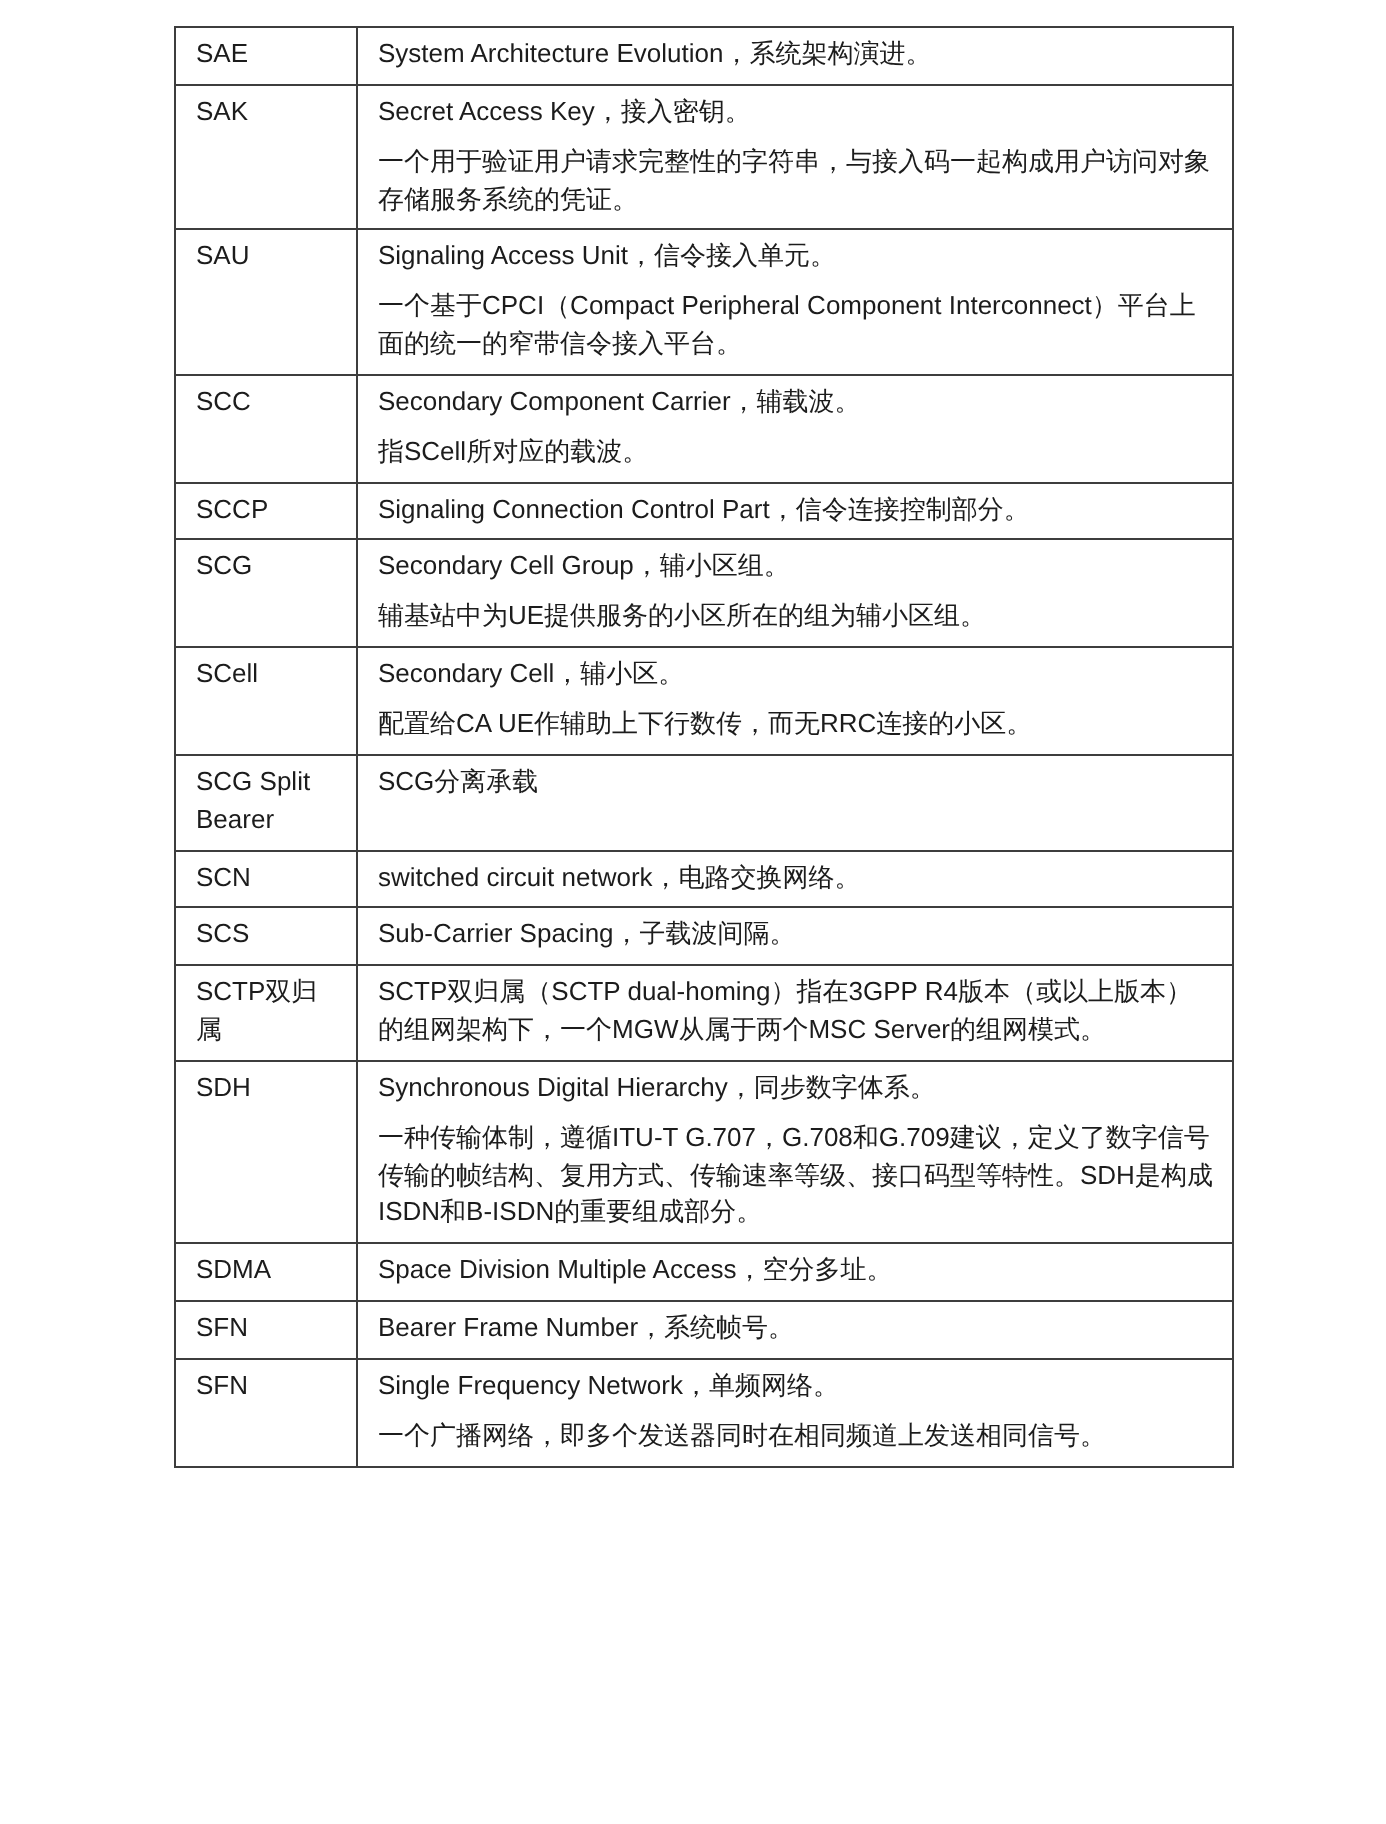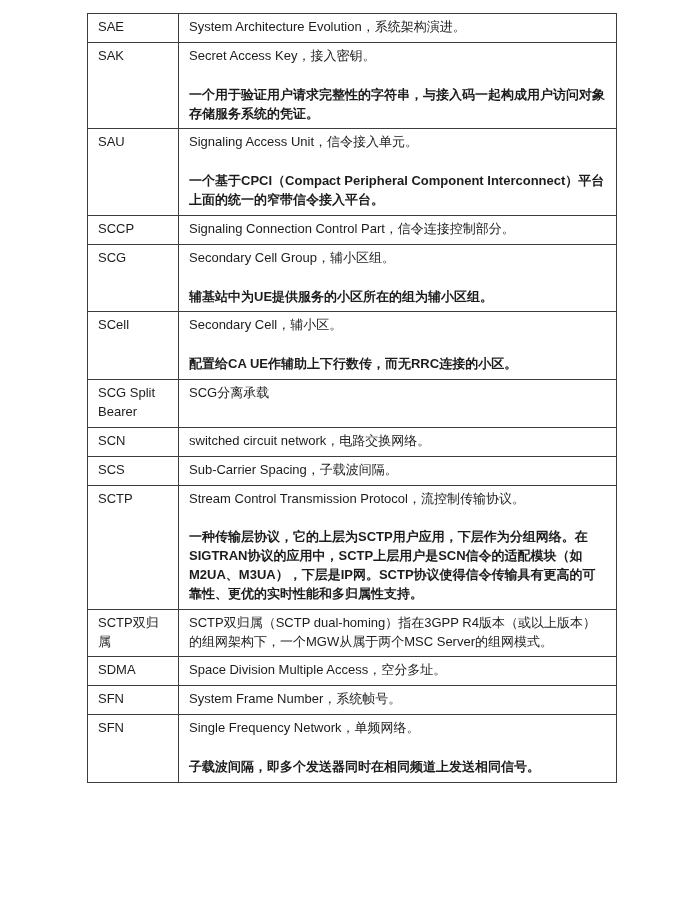--- a/index.html
+++ b/index.html
@@ -31,21 +31,21 @@
   table.glossary col.term-col { width: 91px; }
   table.glossary td {
     border: 1px solid #3d3d3d;
     vertical-align: top;
     padding: 4px 9px 5px 10px;
     font-size: 13px;
     line-height: 1.45;
     word-break: break-word;
   }
   td.term-cell { padding-right: 4px; }
-  .note { margin-top: 20px; font-weight: bold; }
+  .note { margin-top: 6px; }
 </style>
 </head>
 <body>
 
 <div class="page">
   <table class="glossary">
     <colgroup>
       <col class="term-col">
       <col class="def-col">
     </colgroup>
@@ -61,20 +61,27 @@
           <td class="def-cell">
             <div class="def-line">Secret Access Key，接入密钥。</div>
             <div class="note">一个用于验证用户请求完整性的字符串，与接入码一起构成用户访问对象存储服务系统的凭证。</div>
           </td>
         </tr>
         <tr>
           <td class="term-cell">SAU</td>
           <td class="def-cell">
             <div class="def-line">Signaling Access Unit，信令接入单元。</div>
             <div class="note">一个基于CPCI（Compact Peripheral Component Interconnect）平台上面的统一的窄带信令接入平台。</div>
+          </td>
+        </tr>
+        <tr>
+          <td class="term-cell">SCC</td>
+          <td class="def-cell">
+            <div class="def-line">Secondary Component Carrier，辅载波。</div>
+            <div class="note">指SCell所对应的载波。</div>
           </td>
         </tr>
         <tr>
           <td class="term-cell">SCCP</td>
           <td class="def-cell">
             <div class="def-line">Signaling Connection Control Part，信令连接控制部分。</div>
           </td>
         </tr>
         <tr>
           <td class="term-cell">SCG</td>
@@ -102,46 +109,46 @@
             <div class="def-line">switched circuit network，电路交换网络。</div>
           </td>
         </tr>
         <tr>
           <td class="term-cell">SCS</td>
           <td class="def-cell">
             <div class="def-line">Sub-Carrier Spacing，子载波间隔。</div>
           </td>
         </tr>
         <tr>
-          <td class="term-cell">SCTP</td>
+          <td class="term-cell">SCTP双归属</td>
           <td class="def-cell">
-            <div class="def-line">Stream Control Transmission Protocol，流控制传输协议。</div>
-            <div class="note">一种传输层协议，它的上层为SCTP用户应用，下层作为分组网络。在SIGTRAN协议的应用中，SCTP上层用户是SCN信令的适配模块（如M2UA、M3UA），下层是IP网。SCTP协议使得信令传输具有更高的可靠性、更优的实时性能和多归属性支持。</div>
+            <div class="def-line">SCTP双归属（SCTP dual-homing）指在3GPP R4版本（或以上版本）的组网架构下，一个MGW从属于两个MSC Server的组网模式。</div>
           </td>
         </tr>
         <tr>
-          <td class="term-cell">SCTP双归属</td>
+          <td class="term-cell">SDH</td>
           <td class="def-cell">
-            <div class="def-line">SCTP双归属（SCTP dual-homing）指在3GPP R4版本（或以上版本）的组网架构下，一个MGW从属于两个MSC Server的组网模式。</div>
+            <div class="def-line">Synchronous Digital Hierarchy，同步数字体系。</div>
+            <div class="note">一种传输体制，遵循ITU-T G.707，G.708和G.709建议，定义了数字信号传输的帧结构、复用方式、传输速率等级、接口码型等特性。SDH是构成ISDN和B-ISDN的重要组成部分。</div>
           </td>
         </tr>
         <tr>
           <td class="term-cell">SDMA</td>
           <td class="def-cell">
             <div class="def-line">Space Division Multiple Access，空分多址。</div>
           </td>
         </tr>
         <tr>
           <td class="term-cell">SFN</td>
           <td class="def-cell">
-            <div class="def-line">System Frame Number，系统帧号。</div>
+            <div class="def-line">Bearer Frame Number，系统帧号。</div>
           </td>
         </tr>
         <tr>
           <td class="term-cell">SFN</td>
           <td class="def-cell">
             <div class="def-line">Single Frequency Network，单频网络。</div>
-            <div class="note">子载波间隔，即多个发送器同时在相同频道上发送相同信号。</div>
+            <div class="note">一个广播网络，即多个发送器同时在相同频道上发送相同信号。</div>
           </td>
         </tr>
       </tbody>
   </table>
 </div>
 
 </body></html>

